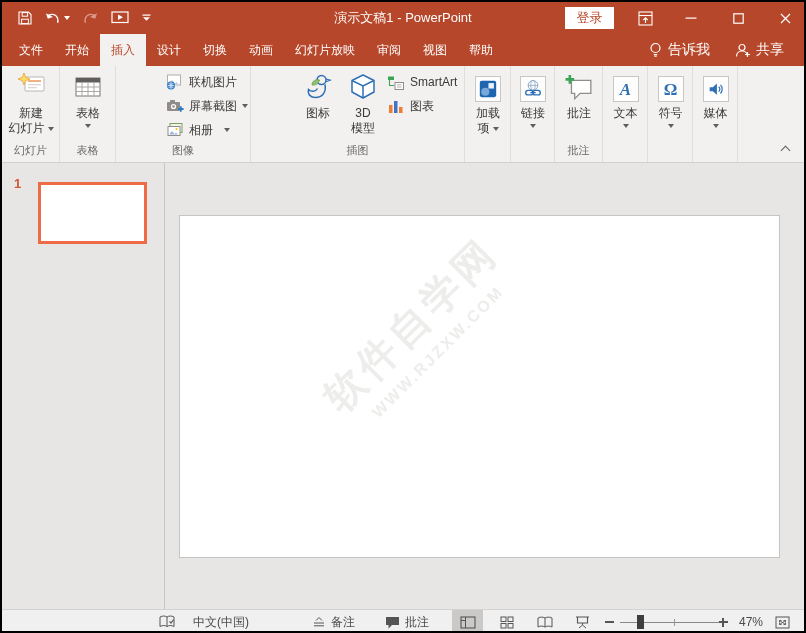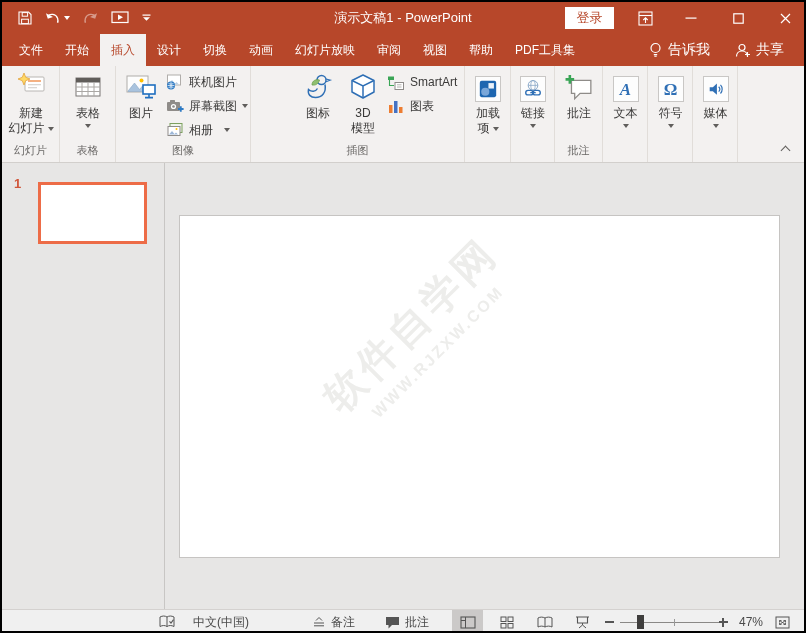--- a/index.html
+++ b/index.html
@@ -150,21 +150,20 @@
     <div class="tab">文件</div>
     <div class="tab">开始</div>
     <div class="tab active">插入</div>
     <div class="tab">设计</div>
     <div class="tab">切换</div>
     <div class="tab">动画</div>
     <div class="tab">幻灯片放映</div>
     <div class="tab">审阅</div>
     <div class="tab">视图</div>
     <div class="tab">帮助</div>
-    <div class="tab">PDF工具集</div>
   </div>
   <div class="tellme">
     <svg width="15" height="16" viewBox="0 0 15 16">
         <circle cx="7.5" cy="6" r="4.5" fill="none" stroke="#fff" stroke-width="1.2"></circle>
         <path d="M5.8 12.6 h3.4 M6.3 14.3 h2.4" stroke="#fff" stroke-width="1.1"></path>
       </svg>
     <span>告诉我</span>
   </div>
   <div class="share">
     <svg width="16" height="15" viewBox="0 0 16 15">
@@ -203,32 +202,20 @@
               <path d="M9 10.5 V24 M15 10.5 V24 M21 10.5 V24 M3 15 H27 M3 19.5 H27" stroke="#aba8a5" fill="none"></path>
             </svg>
         </span>
         <span>表格</span>
         <span class="crt below"></span>
       </div>
       <div class="glabel">表格</div>
     </div>
 
     <div class="group" style="left:114px;width:135px">
-      <div class="bigbtn" style="left:2px;width:46px">
-        <span class="ic">
-          <svg width="32" height="30" viewBox="0 0 32 30">
-              <rect x="2" y="4" width="21" height="16" fill="#fdfdfd" stroke="#b0adaa"></rect>
-              <circle cx="16.5" cy="8.5" r="2" fill="#ffc000"></circle>
-              <path d="M3 19 l6.5-8 5 6.5 3-3.5 4.5 4.5 v1 H3z" fill="#a9c3de" stroke="#8aa8c4" stroke-width=".6"></path>
-              <rect x="18" y="13" width="12" height="9" fill="#fff" stroke="#1f6fc0" stroke-width="1.6"></rect>
-              <path d="M24 22 v3 M20 25.6 h8" stroke="#1f6fc0" stroke-width="1.6"></path>
-            </svg>
-        </span>
-        <span>图片</span>
-      </div>
       <div class="smcol" style="left:50px">
         <div class="smrow">
           <svg width="18" height="16" viewBox="0 0 18 16">
               <rect x="1.5" y="1" width="13" height="10" fill="#fff" stroke="#b0adaa"></rect>
               <path d="M2.5 10 l3.5-4 3 3.5 1.5-1.5 2.5 2.5 H2.5z" fill="#b9cfe4"></path>
               <circle cx="5" cy="11.5" r="4" fill="#2f7bc4"></circle>
               <path d="M1.6 11.5 h6.8 M5 8.1 v6.8 M2.6 9.6 a5.5 5.5 0 0 0 4.8 0 M2.6 13.4 a5.5 5.5 0 0 1 4.8 0" stroke="#fff" stroke-width=".7" fill="none"></path>
             </svg>
           <span>联机图片</span>
         </div>

